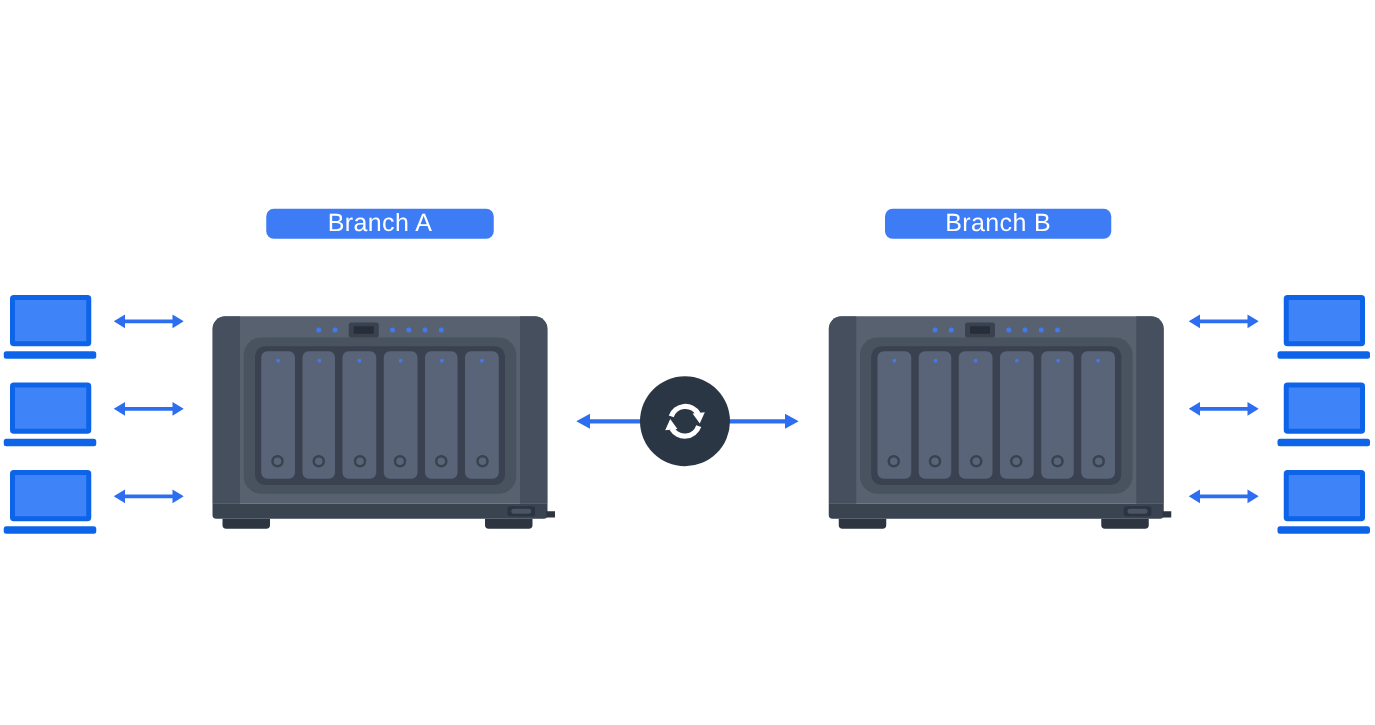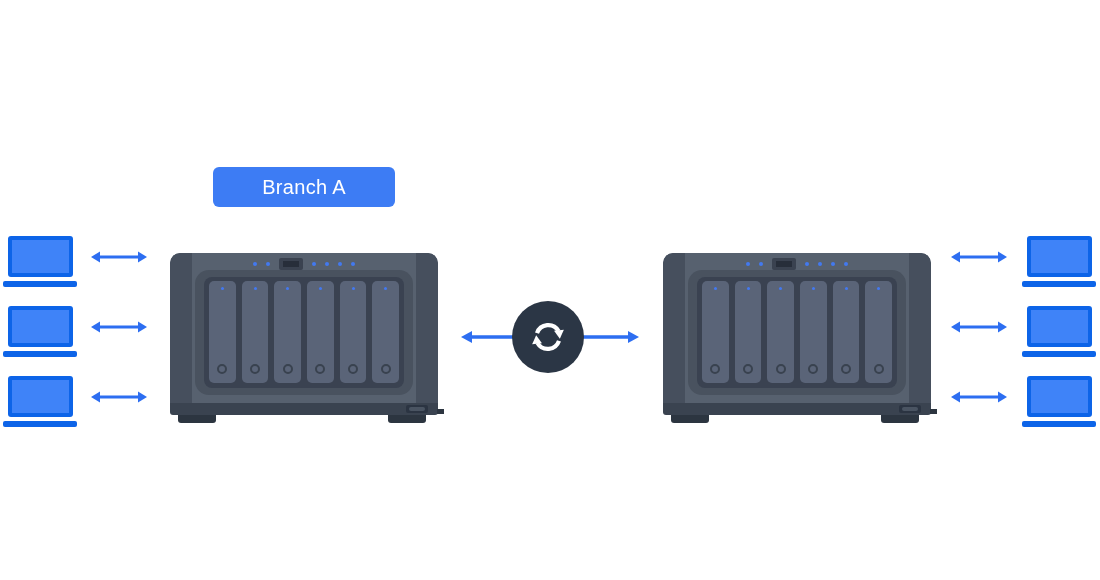--- a/index.html
+++ b/index.html
@@ -3,21 +3,21 @@
 <meta charset="utf-8">
 <style>
   html,body { margin:0; padding:0; background:#ffffff; }
   .canvas {
     position:relative; width:1100px; height:580px; background:#ffffff;
     font-family:"Liberation Sans", sans-serif; overflow:hidden;
   }
 
   
   .branch-btn {
-    position:absolute; height:40px; background:#3D7CF4; border-radius:6px;
+    position:absolute; height:24px; background:#3D7CF4; border-radius:6px;
     color:#ffffff; font-size:20px; display:flex; align-items:center; justify-content:center;
     letter-spacing:.3px;
   }
   .btn-a { left:213px; top:167px; width:182px; }
   .btn-b { left:708px; top:167px; width:181px; }
 
   
   .laptop { position:absolute; width:74px; }
   .laptop .screen {
     margin:0 auto; width:65px; height:41px; box-sizing:border-box;
@@ -99,20 +99,21 @@
     border-radius:50%; background:#2B3645;
     display:flex; align-items:center; justify-content:center;
   }
 </style>
 </head>
 <body>
 
 <div class="canvas">
 
   <div class="branch-btn btn-a">Branch A</div>
+  <div class="branch-btn btn-b">Branch B</div>
 
   <div class="laptop lap-l row1">
     <div class="screen"></div>
     <div class="base"></div>
   </div>
   <div class="laptop lap-l row2">
     <div class="screen"></div>
     <div class="base"></div>
   </div>
   <div class="laptop lap-l row3">

